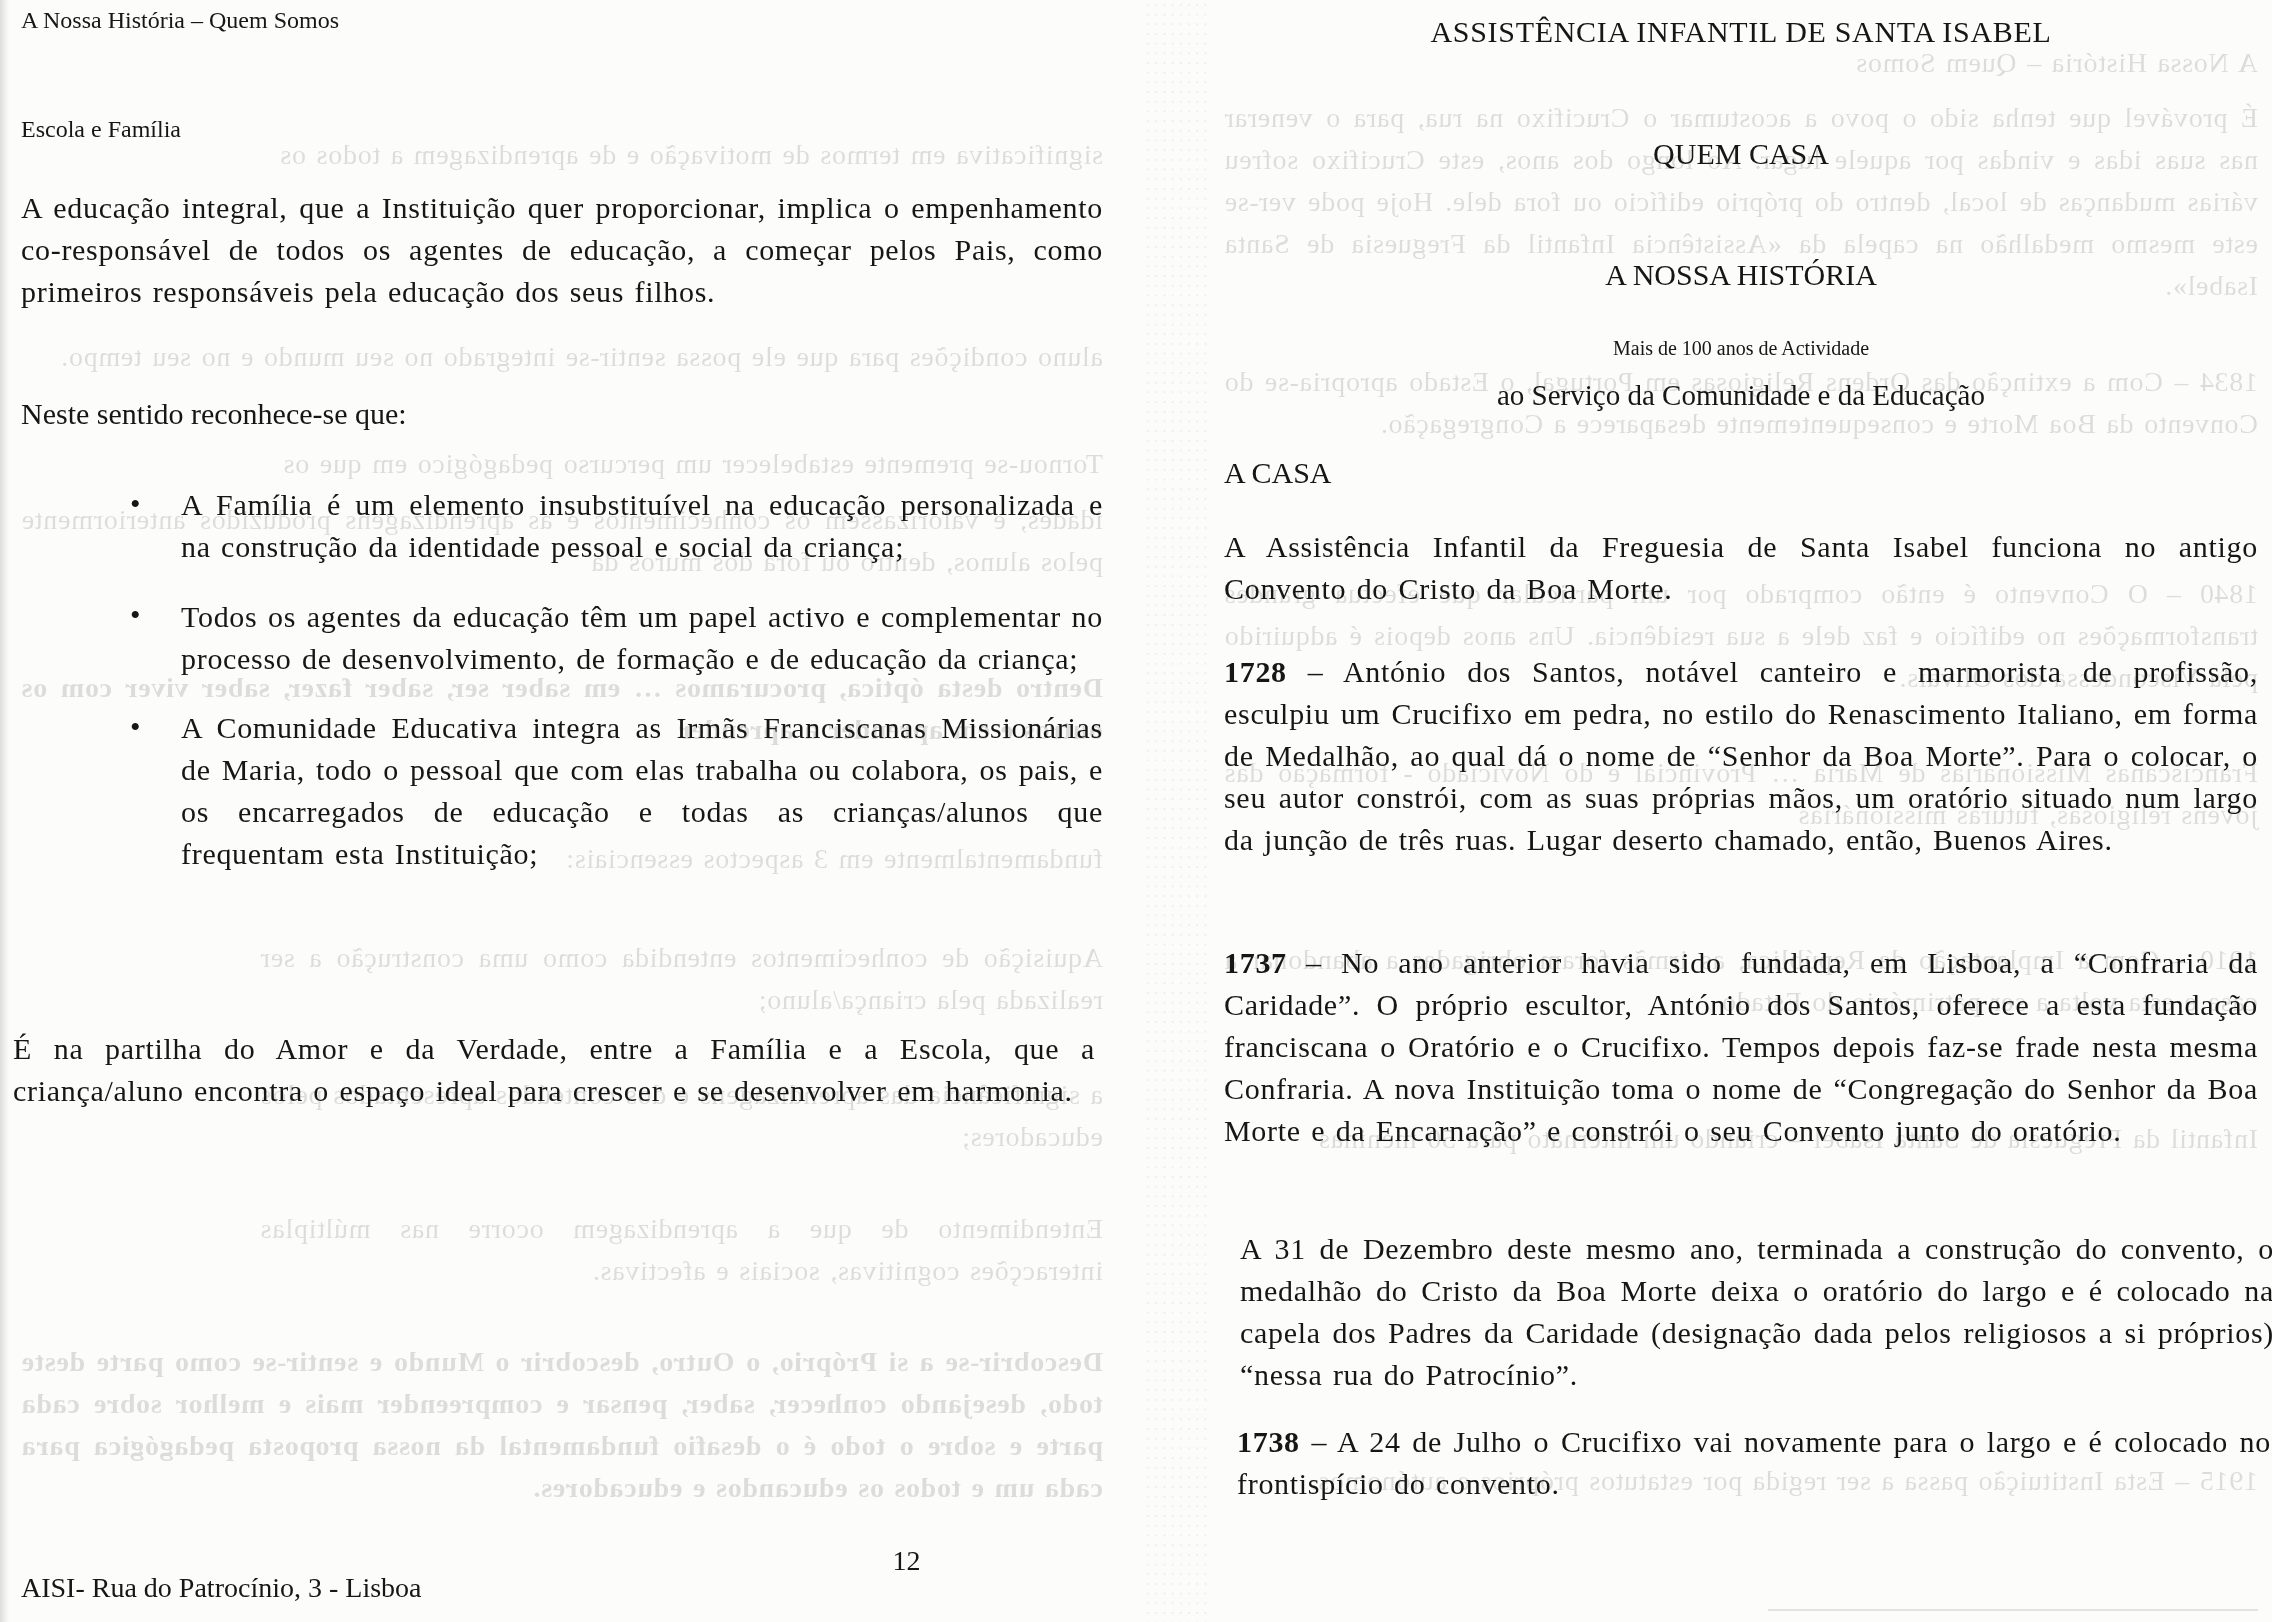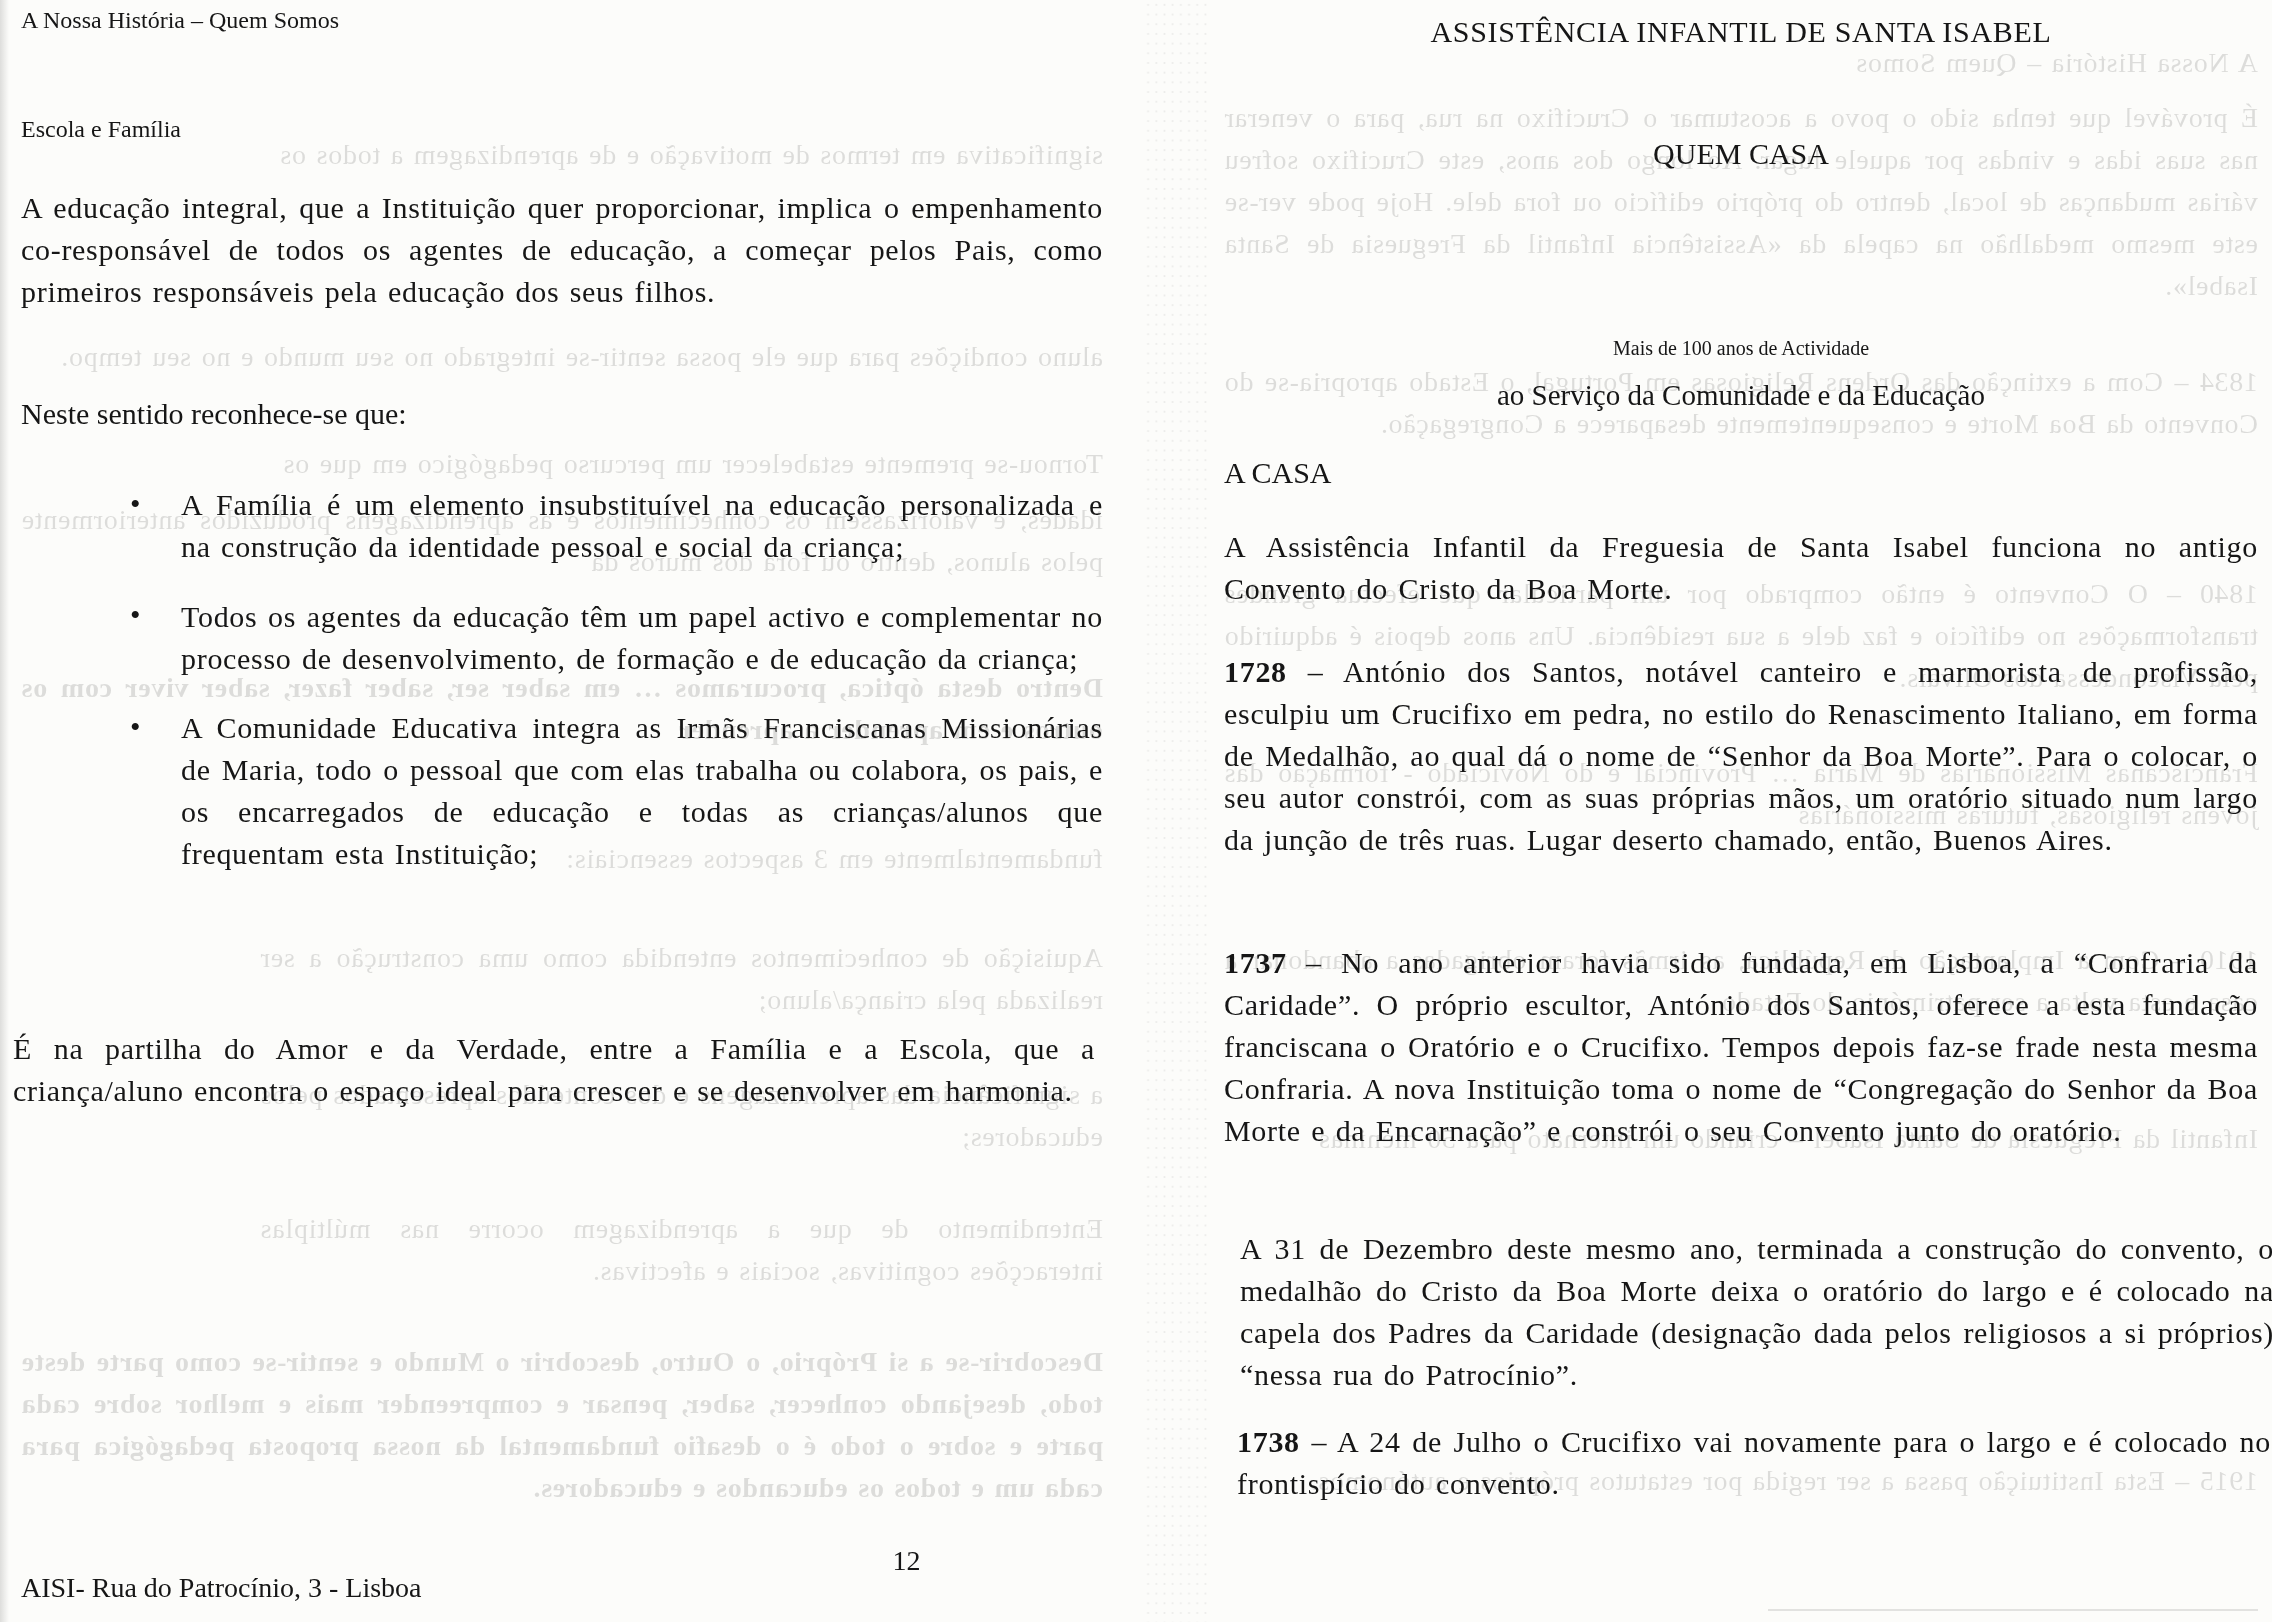--- a/index.html
+++ b/index.html
@@ -106,20 +106,21 @@
   <p class="b body bold" style="top:1028px;left:13px;width:1082px;margin:0;">É na partilha do Amor e da Verdade, entre a Família e a Escola, que a criança/aluno encontra o espaço ideal para crescer e se desenvolver em harmonia.</p>
 
   <div class="b" style="top:1545px;left:862px;width:89px;text-align:center;font-size:28px;">12</div>
 
   <div class="b bold" style="top:1572px;left:21px;width:1082px;font-size:28px;">AISI- Rua do Patrocínio, 3 - Lisboa</div>
 
   <div class="b bold center" style="top:15px;left:1224px;width:1034px;font-size:30px;letter-spacing:0.7px;">ASSISTÊNCIA INFANTIL DE SANTA ISABEL</div>
 
   <div class="b bold center" style="top:137px;left:1224px;width:1034px;font-size:30px;">QUEM CASA</div>
 
+  <div class="b bold center" style="top:258px;left:1224px;width:1034px;font-size:30px;">A NOSSA HISTÓRIA</div>
 
   <div class="b bold center" style="top:337px;left:1224px;width:1034px;font-size:20px;">Mais de 100 anos de Actividade</div>
   <div class="b bold center" style="top:379px;left:1224px;width:1034px;font-size:29px;">ao Serviço da Comunidade e da Educação</div>
 
   <div class="b bold" style="top:456px;left:1224px;width:1034px;font-size:30px;">A CASA</div>
 
   <p class="b body" style="top:526px;left:1224px;width:1034px;margin:0;">
     <b class="yr"></b><span>A Assistência Infantil da Freguesia de Santa Isabel funciona no antigo Convento do Cristo da Boa Morte.</span>
   </p>
 

